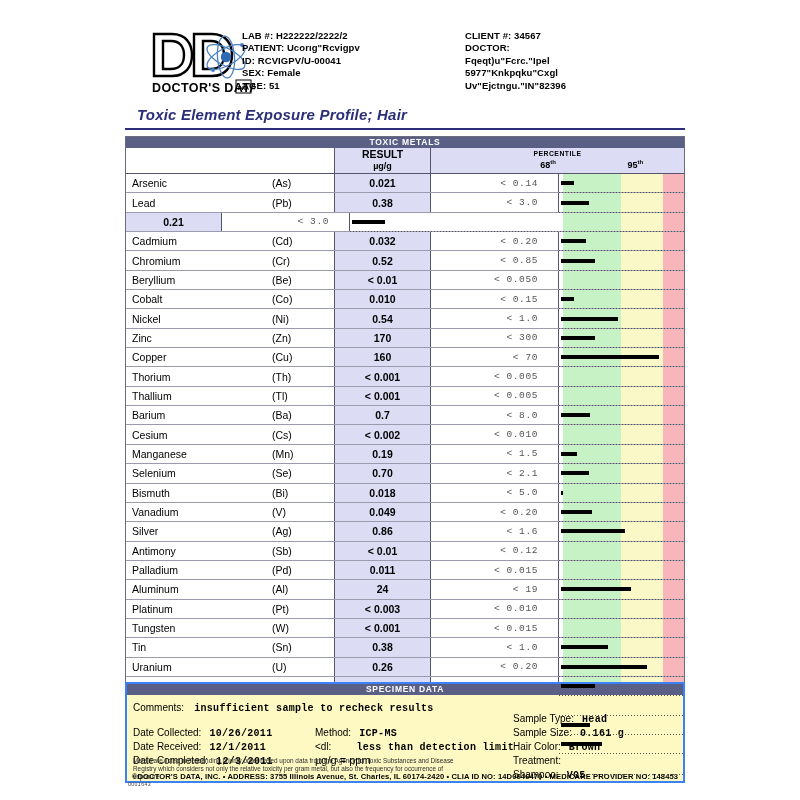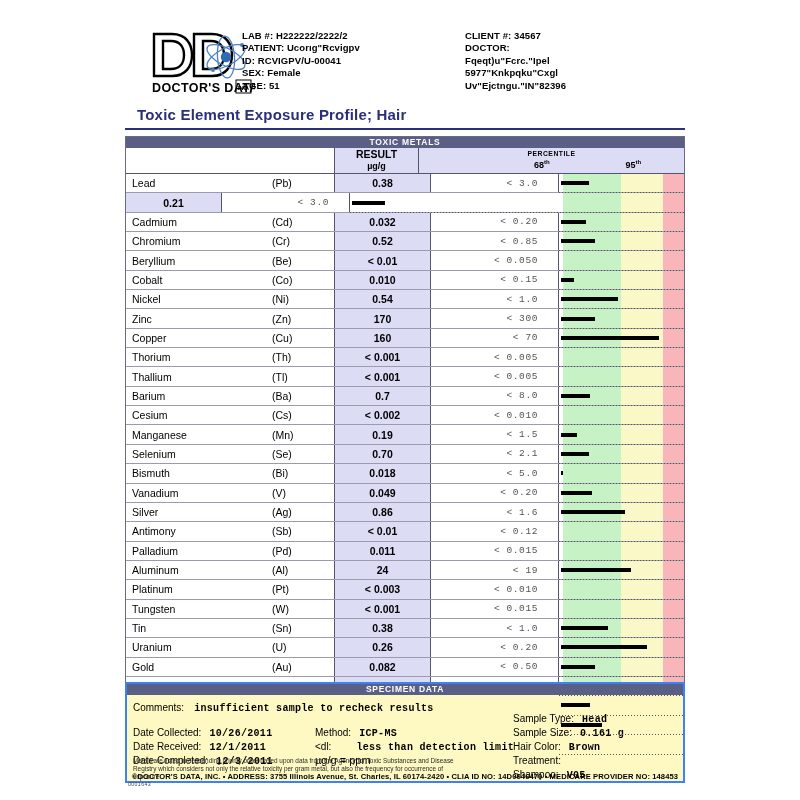--- a/index.html
+++ b/index.html
@@ -20,37 +20,37 @@
   .hdr-col{position:absolute;font-size:9.5px;font-weight:bold;line-height:12.4px;letter-spacing:0.1px;}
   .hdr-col.left{left:117px;top:4px;}
   .hdr-col.right{left:340px;top:4px;}
   .hdr-line{white-space:nowrap;}
   .hdr-line .lbl{font-weight:bold;}
   .hdr-line .val{font-weight:bold;}
 
   
   .report-title{
     position:absolute;left:137px;top:106px;
-    font-size:15px;font-weight:bold;
+    font-size:15px;font-style:italic;font-weight:bold;
     color:#2b2f7a;letter-spacing:.2px;
   }
   .title-rule{position:absolute;left:125px;top:128px;width:560px;height:2px;background:#2b2f7a;}
 
   
   .tbl{position:absolute;left:125px;top:136px;width:560px;border:1px solid #6b6b80;box-sizing:border-box;}
   .band{
     background:#5a5f85;color:#fff;text-align:center;
     font-size:8.5px;font-weight:bold;letter-spacing:.7px;
     height:11px;line-height:11px;
   }
   .colhead{display:flex;height:26px;border-bottom:1.6px solid #55556e;box-sizing:border-box;}
   .ch{box-sizing:border-box;display:flex;flex-direction:column;align-items:center;justify-content:center;
       font-size:10.5px;font-weight:bold;}
   .ch.name{width:209px;background:#fff;border-right:1.4px solid #55556e;}
-  .ch.result{width:84px;background:#dcdcf4;border-right:1.4px solid #55556e;line-height:11.5px;}
+  .ch.result{width:96px;background:#dcdcf4;border-right:1.4px solid #55556e;line-height:11.5px;}
   .ch.result .u{font-size:9px;font-weight:bold;}
   .ch.ref{width:128px;background:#fff;border-right:1.4px solid #55556e;line-height:11.5px;}
   .ch.pct{flex:1;background:#dcdcf4;position:relative;justify-content:flex-start;padding-top:2px;}
   .ch.pct .ptitle{font-size:6.8px;font-weight:bold;letter-spacing:.5px;}
   .ch.pct .ticks{position:absolute;left:0;top:11px;width:100%;height:14px;}
   .ch.pct .tk{position:absolute;font-size:9px;font-weight:bold;}
   .ch.pct .tk sup{font-size:6px;vertical-align:super;}
 
   .rows{position:relative;}
   .row{display:flex;height:19.35px;box-sizing:border-box;border-bottom:1px solid #9b9bae;position:relative;}
@@ -181,20 +181,32 @@
     </div>
 
     <div class="rows" id="rows">
         <div class="bands" style="left: 437px; width: calc(100% - 437px);">
           <div class="g"></div>
           <div class="y"></div>
           <div class="r"></div>
         </div>
         <div class="row">
           <div class="c name">
+            <span>Arsenic</span>
+            <span class="sym">(As)</span>
+          </div>
+          <div class="c result">0.021</div>
+          <div class="c ref">&lt;   0.14</div>
+          <div class="c pct">
+            <div class="bar" style="width: 10.5%;"></div>
+            <div class="rowline"></div>
+          </div>
+        </div>
+        <div class="row">
+          <div class="c name">
             <span>Lead</span>
             <span class="sym">(Pb)</span>
           </div>
           <div class="c result">0.38</div>
           <div class="c ref">&lt;   3.0</div>
           <div class="c pct">
             <div class="bar" style="width: 22.5%;"></div>
             <div class="rowline"></div>
           </div>
         </div>

